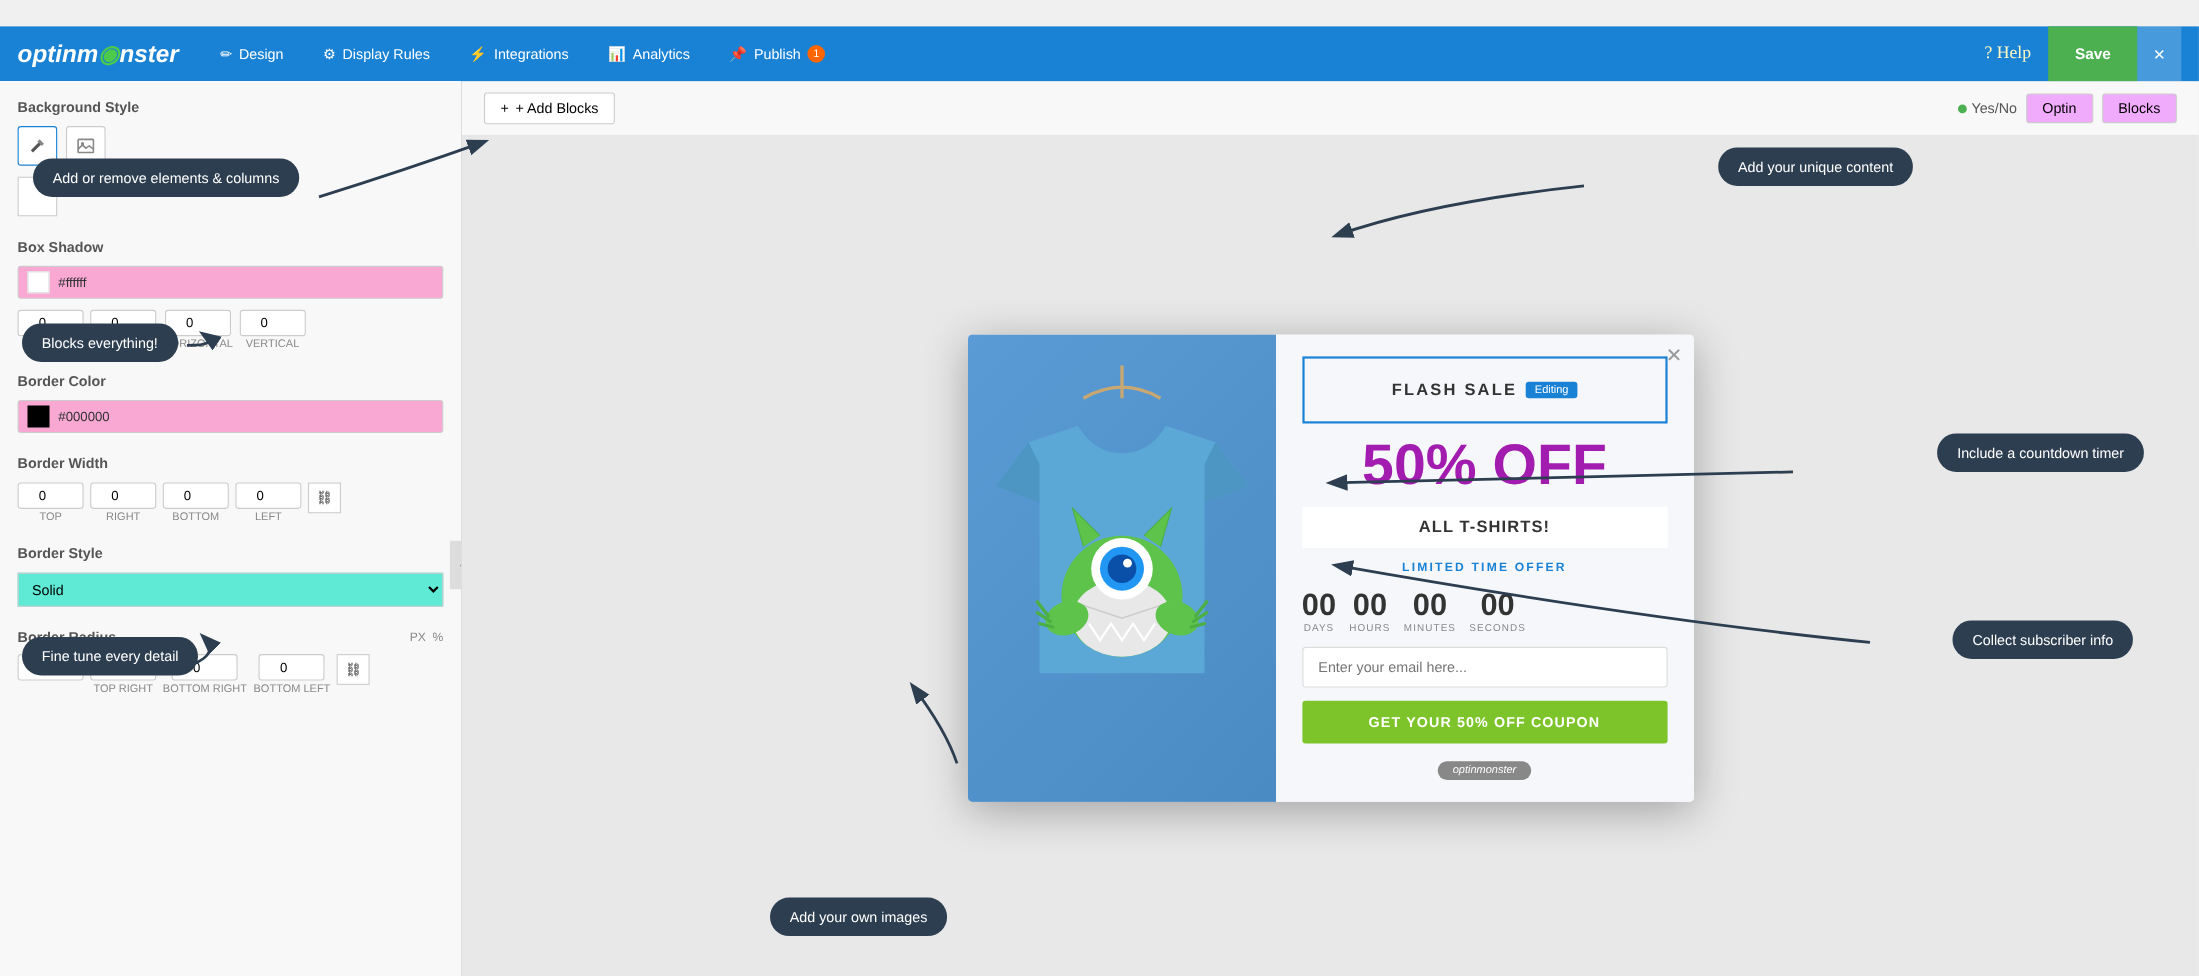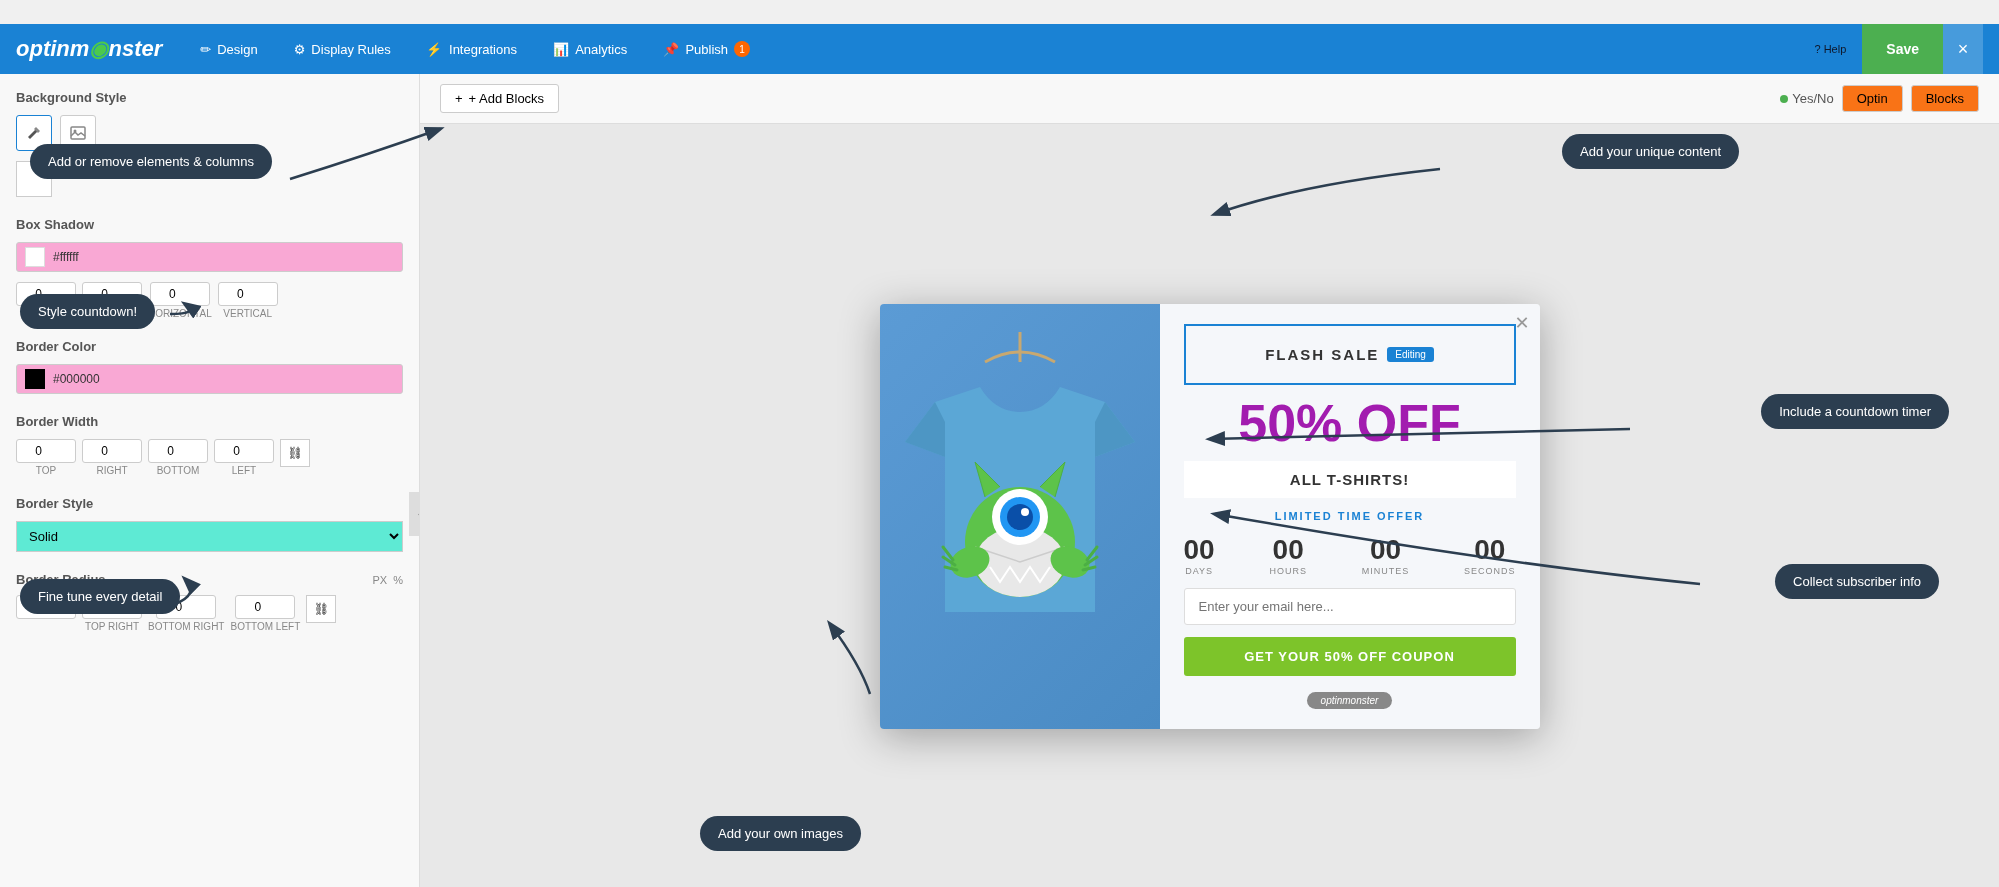--- a/index.html
+++ b/index.html
@@ -29,22 +29,22 @@
     }
     .nav-publish-badge {
       background: #ff6600; color: white; border-radius: 50%;
       width: 16px; height: 16px; font-size: 10px;
       display: flex; align-items: center; justify-content: center;
     }
     .nav-right {
       display: flex; align-items: center; gap: 0; margin-left: auto;
     }
     .nav-help {
-      color: #0f172a; font-size: 11px; padding: 0 16px; cursor: pointer;
-      display: flex; align-items: center; gap: 4px;
+      color: #fef9c3; font-size: 16px; padding: 0 16px; cursor: pointer;
+      display: flex; align-items: center; gap: 4px; font-family: Liberation Serif, serif;
     }
     .nav-save-btn {
       background: #4caf50; color: white; border: none;
       padding: 0 24px; height: 50px; font-size: 14px; font-weight: bold;
       cursor: pointer;
     }
     .nav-close-btn {
       background: rgba(255,255,255,0.2); color: white; border: none;
       width: 40px; height: 50px; font-size: 18px; cursor: pointer;
     }
@@ -136,21 +136,21 @@
       display: flex; align-items: center; gap: 6px;
     }
     .view-tabs {
       display: flex; align-items: center; gap: 8px;
     }
     .yes-no-indicator {
       display: flex; align-items: center; gap: 4px; font-size: 13px; color: #555;
     }
     .dot-green { width: 8px; height: 8px; background: #4caf50; border-radius: 50%; display: inline-block; }
     .view-tab-btn {
-      border: 1px solid #ccc; background: #f97316; padding: 5px 14px;
+      border: 1px solid #ccc; background: #f0abfc; padding: 5px 14px;
       font-size: 13px; border-radius: 3px; cursor: pointer;
     }
 
     
     .preview-canvas {
       flex: 1; display: flex; align-items: center; justify-content: center;
       position: relative; width: 100%;
     }
 
     
@@ -198,21 +198,21 @@
       background: white; text-align: center; padding: 10px;
       font-size: 15px; font-weight: bold; color: #333; letter-spacing: 1px;
     }
 
     .limited-time {
       text-align: center; color: #1a82d4; font-size: 11px; font-weight: bold;
       letter-spacing: 2px;
     }
 
     .countdown-row {
-      display: flex; justify-content: space-between; gap: 12px;
+      display: flex; justify-content: flex-start; gap: 12px;
     }
     .countdown-unit { text-align: center; }
     .countdown-number {
       font-size: 28px; font-weight: bold; color: #333;
     }
     .countdown-label {
       font-size: 9px; color: #888; letter-spacing: 1px; text-transform: uppercase;
     }
 
     .email-input-field {
@@ -551,21 +551,21 @@
 
     <path d="M870 670 Q860 640 830 600" fill="none" stroke="#2c3e50" stroke-width="2.5" marker-end="url(#arrow)"></path>
     <defs>
       <marker id="arrow" markerWidth="8" markerHeight="8" refX="6" refY="3" orient="auto">
         <path d="M0,0 L0,6 L8,3 z" fill="#2c3e50"></path>
       </marker>
     </defs>
   </svg>
 
   <div class="callout-abs" style="left:20px; top:270px;">
-    <span>Style countdown!</span>
+    <span>Blocks everything!</span>
   </div>
 
   <div class="callout-abs" style="left:20px; top:555px;">
     <span>Fine tune every detail</span>
   </div>
 
   <div class="callout-abs" style="right:260px; top:110px;">
     <span>Add your unique content</span>
   </div>
 

